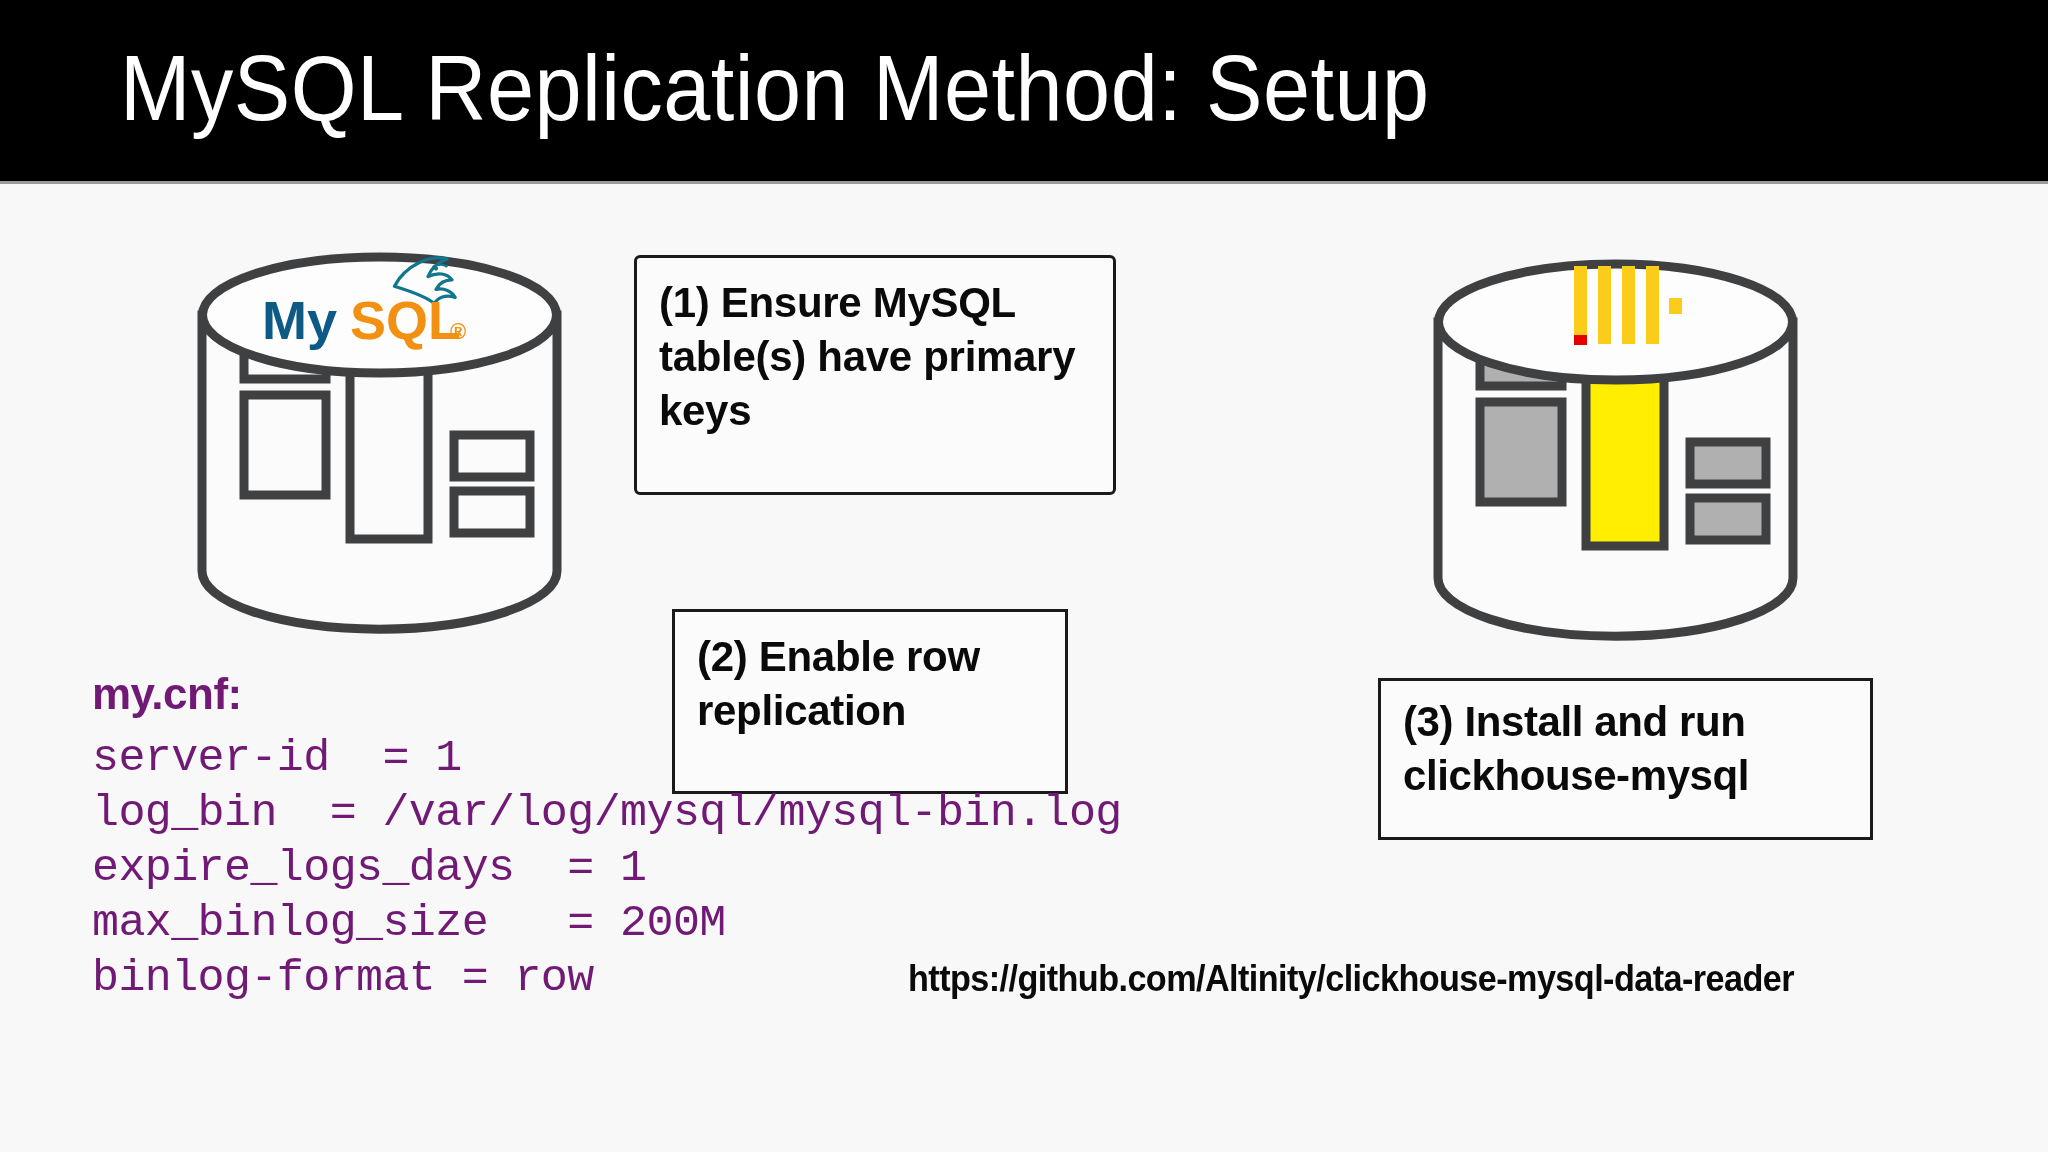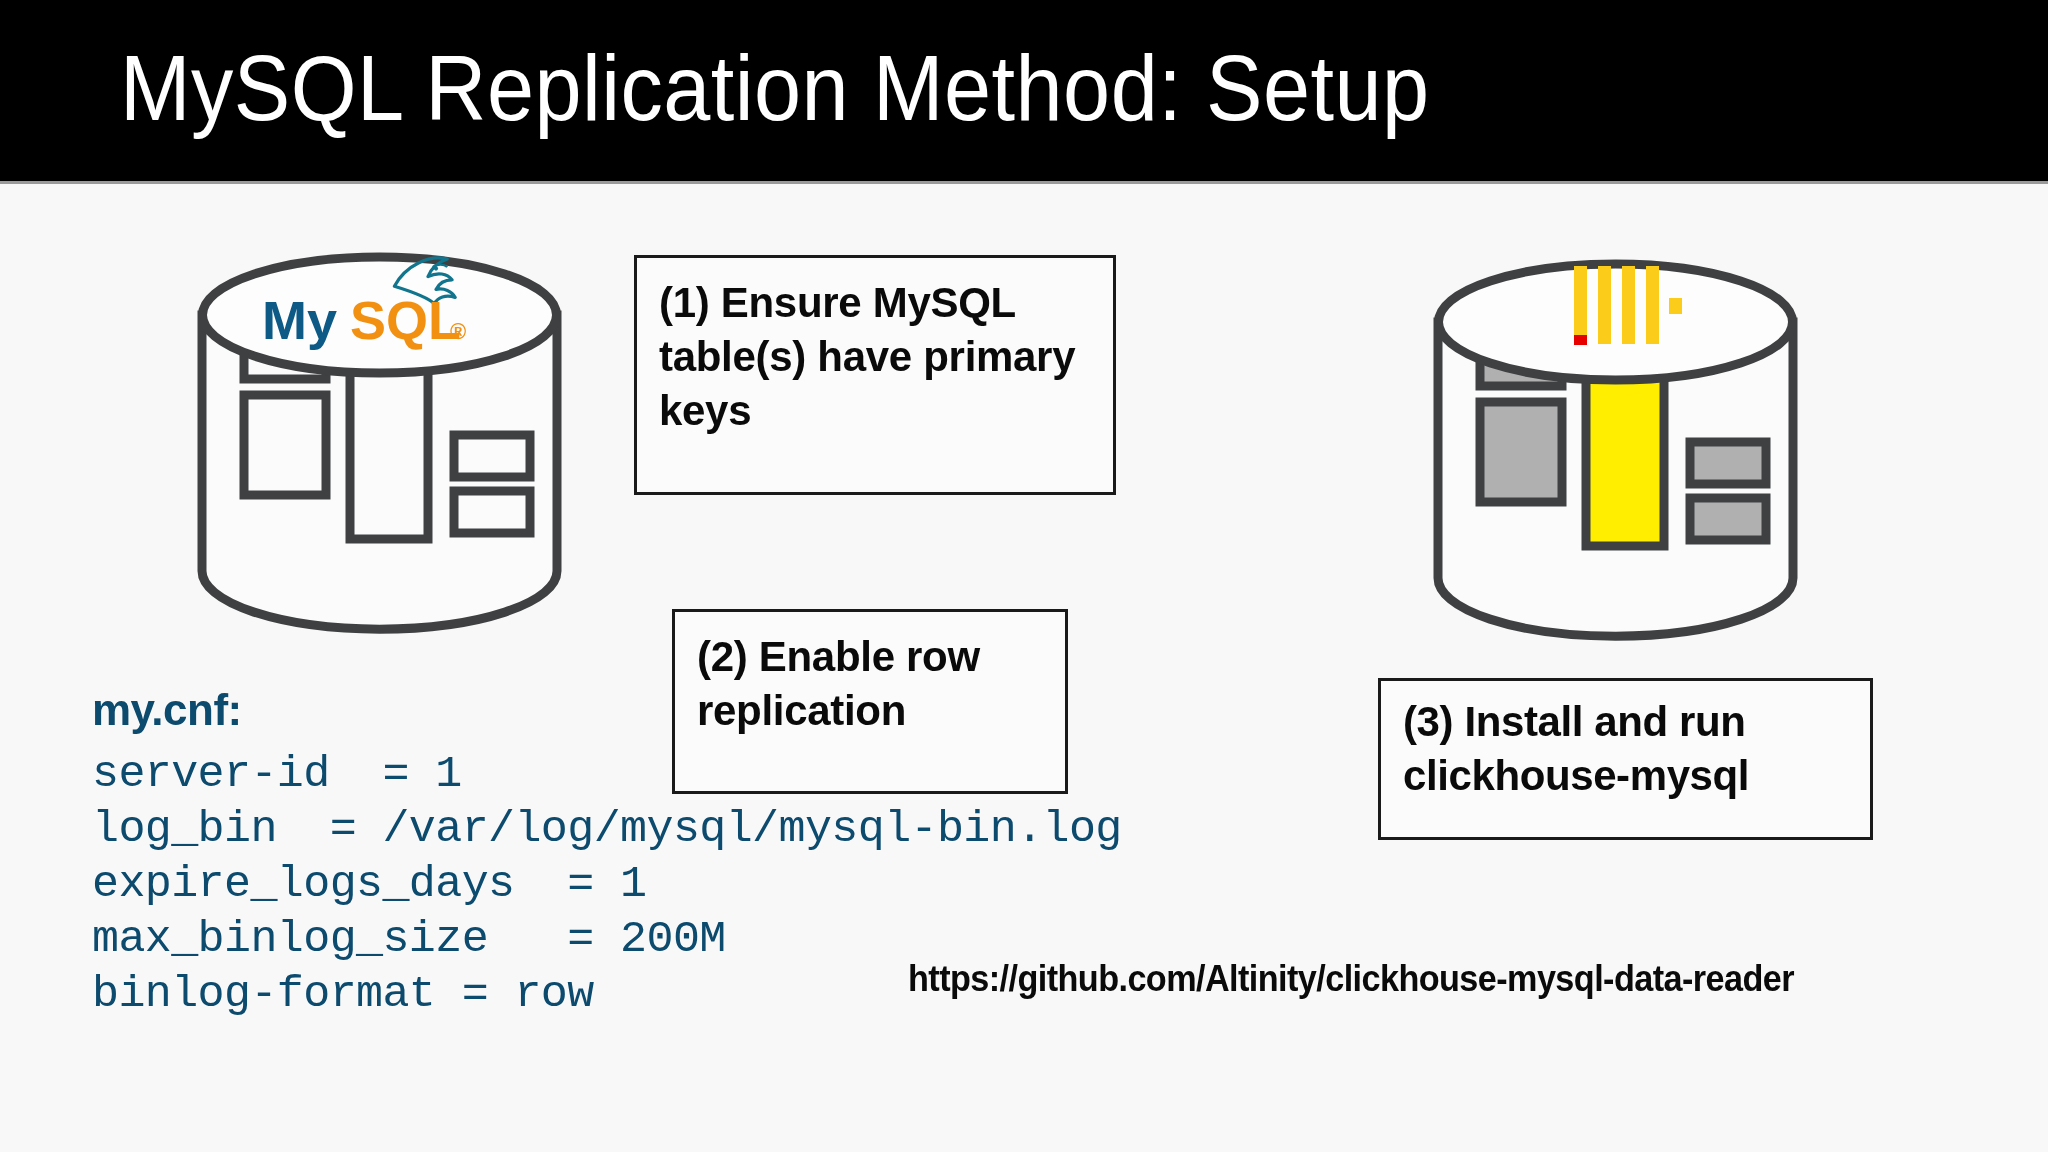--- a/index.html
+++ b/index.html
@@ -62,20 +62,21 @@
     font-weight: bold;
     color: #0a0a0a;
     line-height: 1.28;
     padding: 18px 20px 14px 22px;
   }
   #callout-1 {
     left: 634px; top: 255px;
     width: 482px; height: 240px;
     font-size: 42px;
     letter-spacing: -0.3px;
+    border-radius: 6px;
   }
   #callout-2 {
     left: 672px; top: 609px;
     width: 396px; height: 185px;
     font-size: 42px;
     letter-spacing: -0.3px;
   }
   #callout-3 {
     left: 1378px; top: 678px;
     width: 495px; height: 162px;
@@ -83,22 +84,21 @@
     letter-spacing: -0.4px;
     padding-top: 14px;
   }
 
   
   #mycnf-block {
     position: absolute;
     left: 92px;
     top: 672px;
     width: 950px;
-    color: #0c4a6e;
-    margin-top: 16px;
+    color: #701a75;
   }
   #mycnf-heading {
     font-size: 44px;
     font-weight: bold;
     letter-spacing: -0.5px;
     line-height: 1.0;
     margin-bottom: 16px;
     white-space: pre;
   }
   .mycnf-line {

